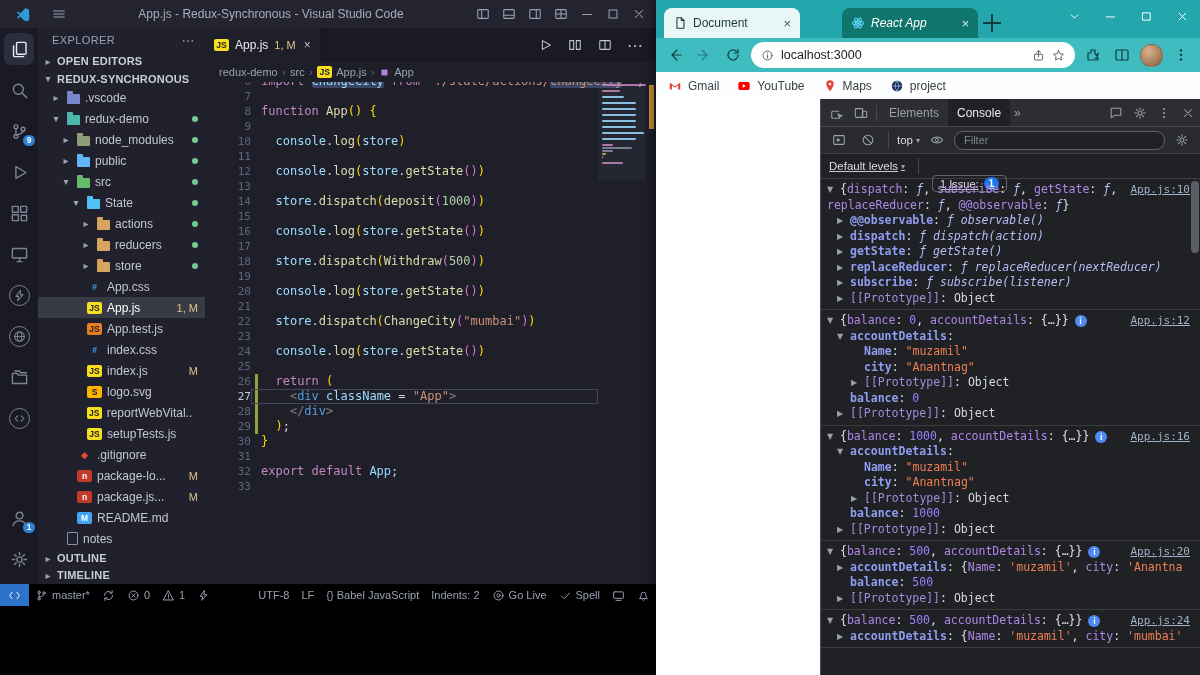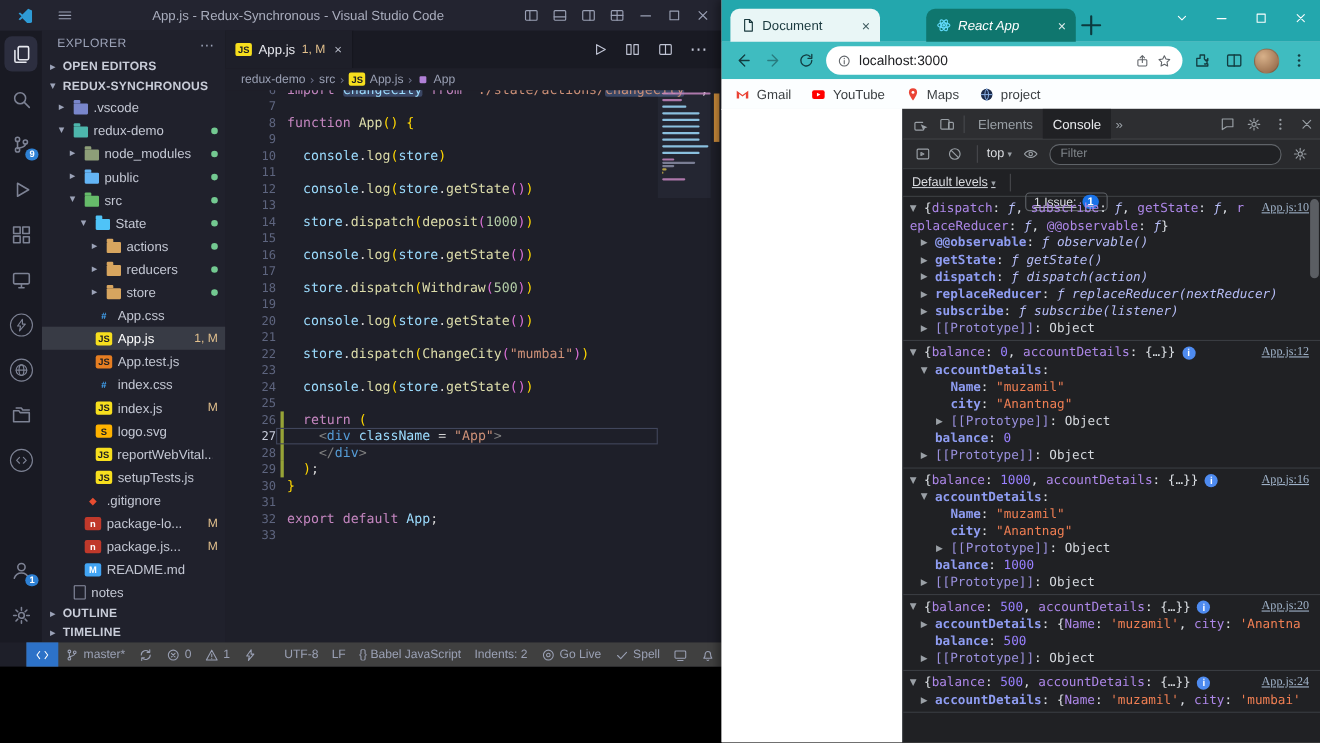--- a/index.html
+++ b/index.html
@@ -58,21 +58,21 @@
   .ltext{margin-left:10px;white-space:pre;}
   .cline.cur::after{content:"";position:absolute;left:46px;right:0;top:0;bottom:0;border:1px solid #41465c;pointer-events:none;}
   .tk-k{color:#c586c0}.tk-f{color:#dcdcaa}.tk-v{color:#9cdcfe}.tk-s{color:#ce9178}.tk-n{color:#b5cea8}
   .tk-p{color:#d4d4d4}.tk-t{color:#569cd6}.tk-b{color:#808080}.tk-g1{color:#ffd700}.tk-g2{color:#da70d6}
   .occ{background:rgba(85,110,160,.5);border-radius:2px;}
   #minimap{position:absolute;right:10px;top:2px;width:44px;bottom:0;}
   .mm-line{height:2px;margin-bottom:1px;border-radius:1px;opacity:.85;}
   .ruler-mark{position:absolute;right:2px;top:3px;width:5px;height:44px;background:#c98a3a;}
   .mm-slider{position:absolute;right:0;left:-4px;top:0;height:96px;background:rgba(120,130,160,.08);}
   
-  .statusbar{position:absolute;left:0;right:0;bottom:0;height:22px;background:#404040;display:flex;align-items:center;color:#9aa0b4;font-size:11px;margin-left:24px;}
+  .statusbar{position:absolute;left:0;right:0;bottom:0;height:22px;background:#000000;display:flex;align-items:center;color:#9aa0b4;font-size:11px;}
   .sb-item{display:flex;align-items:center;gap:4px;padding:0 6px;height:100%;}
   .sb-item svg{width:13px;height:13px;}
   .sb-item.remote{background:#2d72c8;color:#fff;padding:0 8px;}
   .sb-spacer{flex:1;}
   
   #browser{position:absolute;left:656px;top:0;width:544px;height:675px;background:#fff;box-shadow:-3px 0 8px rgba(0,0,0,.4);}
   .tabstrip{height:38px;background:var(--teal,#23a7ad);display:flex;align-items:flex-end;padding:0 0 0 8px;}
   .btab{height:30px;border-radius:8px 8px 0 0;display:flex;align-items:center;gap:6px;padding:0 9px;font-size:12px;margin-right:1px;max-width:150px;min-width:118px;}
   .btab.inactive{background:#e9f6f6;color:#1b3a3f;}
   .btab.active{background:#0f766e;color:#fff;font-style:italic;}
@@ -110,21 +110,21 @@
   .dd{display:flex;align-items:center;gap:3px;color:#dadce0;font-size:11.5px;}
   .dd .caret{font-size:8px;color:#9aa0a6;font-family:"DejaVu Sans",sans-serif;}
   .filter-input{flex:1;height:15px;border:1px solid #5f6368;border-radius:9px;background:#202124;color:#bdc1c6;font-size:11px;padding:1px 9px;outline:none;font-family:"Liberation Sans",sans-serif;min-width:0;}
   .filter-input::placeholder{color:#80868b;}
   .dt-levels{height:24px;display:flex;align-items:center;gap:10px;padding:0 8px;border-bottom:1px solid #3c4043;background:#202124;color:#c5c9d0;font-size:11.5px;text-decoration:underline;}
   .issue-chip{display:flex;align-items:center;gap:5px;border:1px solid #5f6368;border-radius:4px;padding:1px 7px;font-size:11px;color:#dadce0;margin-top:35px;}
   .issue-count{background:#1a73e8;color:#fff;border-radius:8px;padding:0 5px;font-size:10px;line-height:13px;font-weight:bold;}
   .console{flex:1;overflow:hidden;font-family:"DejaVu Sans Mono",monospace;font-size:11.5px;line-height:15.5px;position:relative;}
   .centry{border-bottom:1px solid #393c41;padding:3px 10px 3px 6px;}
   .chead{overflow:hidden;}
-  .clink{float:right;color:#9fb2c8;text-decoration:underline;margin-left:10px;font-size:11px;font-family:Liberation Serif, serif;}
+  .clink{float:right;color:#9fb2c8;text-decoration:underline;margin-left:10px;font-size:11px;}
   .ctw{color:#9aa0a6;display:inline-block;width:13px;font-size:8px;font-family:"DejaVu Sans",sans-serif;vertical-align:1px;}
   .chead-text{word-break:break-all;}
   .crow{white-space:nowrap;overflow:hidden;height:15.5px;}
   .c-p{color:#dde1e6}.c-pv{color:#ad87e8}.c-pk{color:#8f9df2;font-weight:bold}.c-fi{color:#b6bdf7;font-style:italic}
   .c-st{color:#f07f53}.c-nm{color:#9980ff}.c-ob{color:#d5d9de}.c-pp{color:#9a90dd}
   .cinfo{display:inline-block;width:12px;height:12px;border-radius:50%;background:#4e8bf0;color:#fff;font:bold 9px/12px "Liberation Sans",sans-serif;text-align:center;margin-left:6px;font-style:normal;}
   .dt-scrollthumb{position:absolute;right:1px;top:2px;width:8px;height:72px;background:#5b5e63;border-radius:4px;}
 </style>
 </head>
 <body>
@@ -975,22 +975,22 @@
         <span class="issue-chip">
           <span>1 Issue:</span>
           <span class="issue-count">1</span>
         </span>
       </div>
       <div class="console">
         <div id="console-out">
             <div class="centry">
               <div class="chead"><span class="clink">App.js:10</span><span class="ctw">▼</span><span class="chead-text"><span class="c-p">{</span><span class="c-pv">dispatch</span><span class="c-p">: </span><span class="c-fi">ƒ</span><span class="c-p">, </span><span class="c-pv">subscribe</span><span class="c-p">: </span><span class="c-fi">ƒ</span><span class="c-p">, </span><span class="c-pv">getState</span><span class="c-p">: </span><span class="c-fi">ƒ</span><span class="c-p">, </span><span class="c-pv">replaceReducer</span><span class="c-p">: </span><span class="c-fi">ƒ</span><span class="c-p">, </span><span class="c-pv">@@observable</span><span class="c-p">: </span><span class="c-fi">ƒ</span><span class="c-p">}</span></span></div>
               <div class="crow" style="padding-left: 10px;"><span class="ctw">▶</span><span class="c-pk">@@observable</span><span class="c-p">: </span><span class="c-fi">ƒ observable()</span></div>
+              <div class="crow" style="padding-left: 10px;"><span class="ctw">▶</span><span class="c-pk">dispatch</span><span class="c-p">: </span><span class="c-fi">ƒ dispatch(action)</span></div>
               <div class="crow" style="padding-left: 10px;"><span class="ctw">▶</span><span class="c-pk">getState</span><span class="c-p">: </span><span class="c-fi">ƒ getState()</span></div>
-              <div class="crow" style="padding-left: 10px;"><span class="ctw">▶</span><span class="c-pk">dispatch</span><span class="c-p">: </span><span class="c-fi">ƒ dispatch(action)</span></div>
               <div class="crow" style="padding-left: 10px;"><span class="ctw">▶</span><span class="c-pk">replaceReducer</span><span class="c-p">: </span><span class="c-fi">ƒ replaceReducer(nextReducer)</span></div>
               <div class="crow" style="padding-left: 10px;"><span class="ctw">▶</span><span class="c-pk">subscribe</span><span class="c-p">: </span><span class="c-fi">ƒ subscribe(listener)</span></div>
               <div class="crow" style="padding-left: 10px;"><span class="ctw">▶</span><span class="c-pp">[[Prototype]]</span><span class="c-p">: </span><span class="c-ob">Object</span></div>
             </div>
             <div class="centry">
               <div class="chead"><span class="clink">App.js:12</span><span class="ctw">▼</span><span class="chead-text"><span class="c-p">{</span><span class="c-pv">balance</span><span class="c-p">: </span><span class="c-nm">0</span><span class="c-p">, </span><span class="c-pv">accountDetails</span><span class="c-p">: </span><span class="c-p">{…}</span><span class="c-p">}</span><span class="cinfo">i</span></span></div>
               <div class="crow" style="padding-left: 10px;"><span class="ctw">▼</span><span class="c-pk">accountDetails</span><span class="c-p">:</span></div>
               <div class="crow" style="padding-left: 24px;"><span class="ctw"></span><span class="c-pk">Name</span><span class="c-p">: </span><span class="c-st">"muzamil"</span></div>
               <div class="crow" style="padding-left: 24px;"><span class="ctw"></span><span class="c-pk">city</span><span class="c-p">: </span><span class="c-st">"Anantnag"</span></div>
               <div class="crow" style="padding-left: 24px;"><span class="ctw">▶</span><span class="c-pp">[[Prototype]]</span><span class="c-p">: </span><span class="c-ob">Object</span></div>

